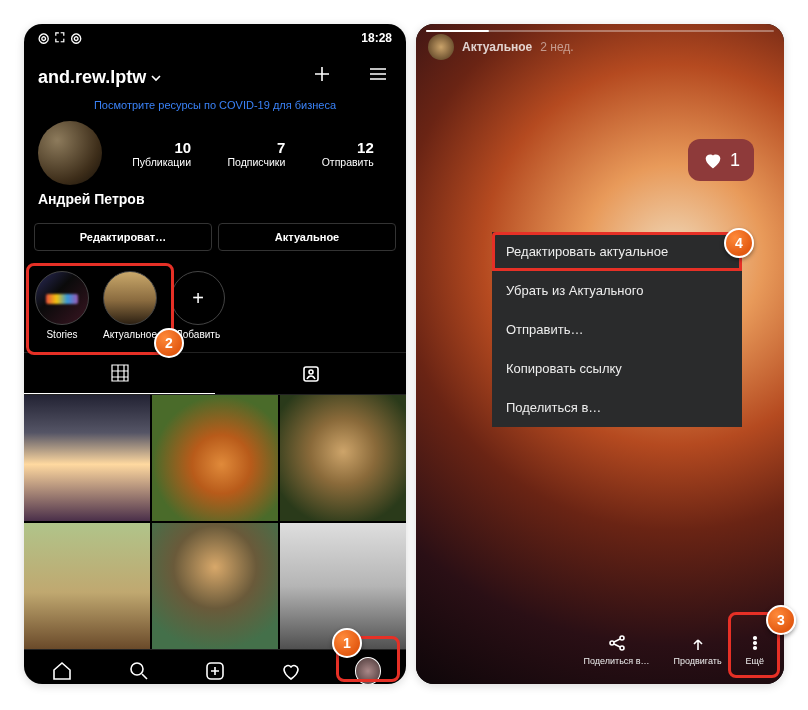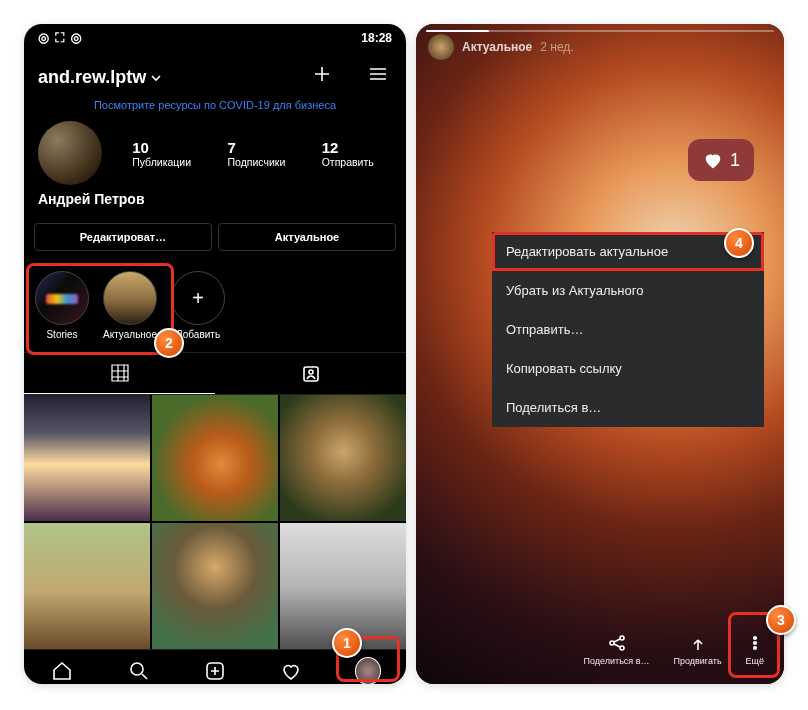--- a/index.html
+++ b/index.html
@@ -13,21 +13,21 @@
  
  .hdr{display:flex;align-items:flex-end;padding:8px 14px;gap:28px}
  .hdr-uname{font-weight:700;font-size:18px;flex:1;display:flex;align-items:center;gap:4px}
  .hdr-ico{cursor:pointer;display:flex;align-items:center;justify-content:center;width:28px;height:28px}
  
  .covid{text-align:center;font-size:11px;color:#3a82f7;font-weight:400;padding:3px 0 6px}
  
  .prow{display:flex;align-items:center;padding:4px 14px 0;gap:12px}
  .avatar{width:64px;height:64px;border-radius:50%;background:radial-gradient(circle at 30% 30%,#8d7b5c,#3e2e1a 65%,#120c05);position:relative}
  .stats{display:flex;flex:1;justify-content:space-around}
- .stat{text-align:left}
+ .stat{text-align:right}
  .stat-num{font-size:15px;font-weight:700}
  .stat-lbl{font-size:10.5px}
  .dname{font-weight:600;font-size:14px;padding:6px 14px 8px}
  
  .btns{display:flex;gap:6px;padding:8px 10px}
  .btn{flex:1;border:1px solid #333;border-radius:4px;padding:7px 0;font-size:11px;font-weight:600;text-align:center;cursor:pointer;white-space:nowrap;overflow:hidden;text-overflow:ellipsis}
  
  .hl-wrap{display:flex;gap:12px;padding:12px 10px 8px;position:relative}
  .hl{text-align:center;width:56px}
  .hl-circ{width:52px;height:52px;border-radius:50%;border:1px solid #444;margin:0 auto 4px;display:flex;align-items:center;justify-content:center;font-size:20px;overflow:hidden}
@@ -61,21 +61,21 @@
  .story-top{position:absolute;top:0;left:0;right:0;display:flex;align-items:center;gap:8px;padding:10px 12px 0;z-index:2}
  .prog{position:absolute;top:6px;left:10px;right:10px;height:2px;background:rgba(255,255,255,.35);border-radius:2px}
  .prog::before{content:"";position:absolute;left:0;top:0;height:100%;width:18%;background:#fff;border-radius:2px}
  .st-av{width:26px;height:26px;border-radius:50%;background:radial-gradient(circle,#caa36a,#4a321a)}
  .st-name{font-size:12px;font-weight:600;color:#ffffffcc}
  .st-time{font-size:12px;color:#ffffff80}
  .heart-bubble{position:absolute;right:30px;top:115px;background:#8e3a3a;border-radius:12px;padding:10px 14px;display:flex;align-items:center;gap:6px;color:#fff;font-size:18px;font-weight:300}
  .heart-bubble::after{content:"";position:absolute;bottom:-8px;left:20px;border:8px solid transparent;border-top-color:#8e3a3a}
  .heart-bubble svg{width:22px;height:22px}
  
- .menu{position:absolute;left:76px;top:208px;width:272px;background:#2a2b2c;border-radius:0;overflow:hidden;z-index:3}
+ .menu{position:absolute;left:76px;top:208px;width:250px;background:#2a2b2c;border-radius:0;overflow:hidden;z-index:3}
  .mitem{padding:12px 14px;font-size:13px;color:#eee;cursor:pointer}
  .mitem:first-child{outline:3px solid #e63026;outline-offset:-3px;border-radius:4px 4px 0 0}
  
  .sact{position:absolute;bottom:18px;left:0;right:0;display:flex;justify-content:flex-end;gap:24px;padding:0 20px;z-index:2}
  .sact-item{text-align:center;color:#eee;font-size:9px;cursor:pointer}
  .sact-item .ico{height:20px;display:flex;align-items:center;justify-content:center;margin-bottom:3px;font-size:16px}
  .r-box-more{position:absolute;right:4px;bottom:6px;width:46px;height:60px;border:3px solid #e63026;border-radius:8px;pointer-events:none;z-index:4}
 
  
  .badge{position:absolute;width:26px;height:26px;border-radius:50%;background:radial-gradient(circle at 35% 30%,#ff8a3a,#e35a12 70%);border:2px solid #fff;color:#fff;font-weight:700;font-size:14px;display:flex;align-items:center;justify-content:center;z-index:9;box-shadow:0 2px 4px rgba(0,0,0,.4)}

